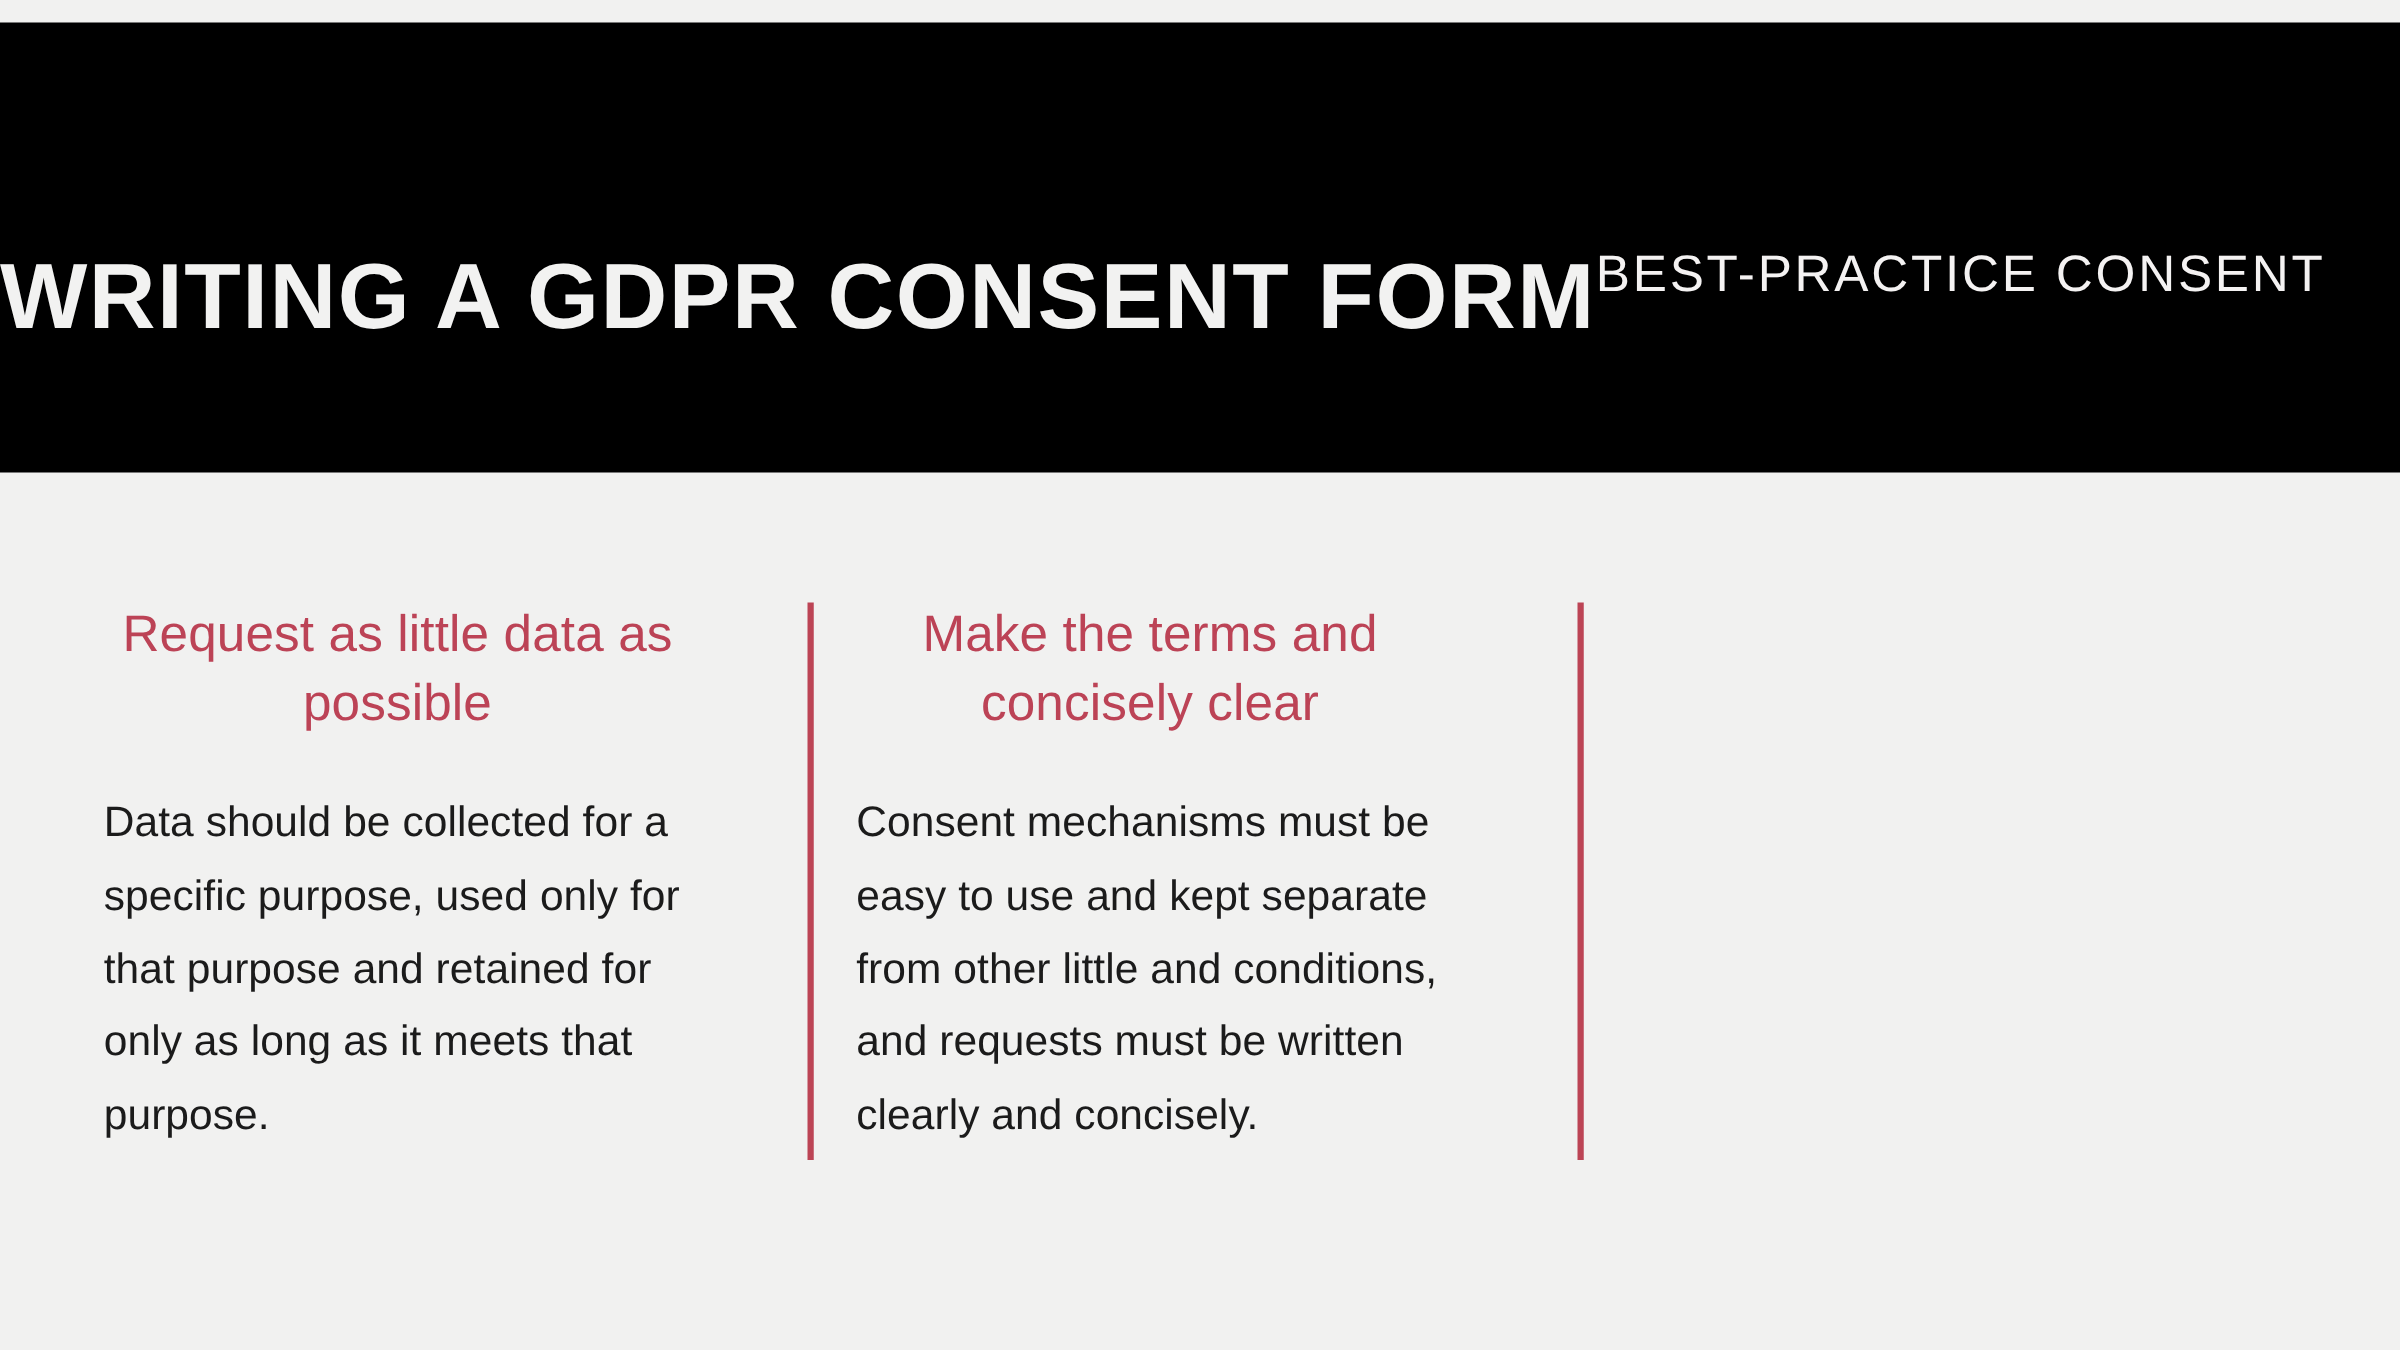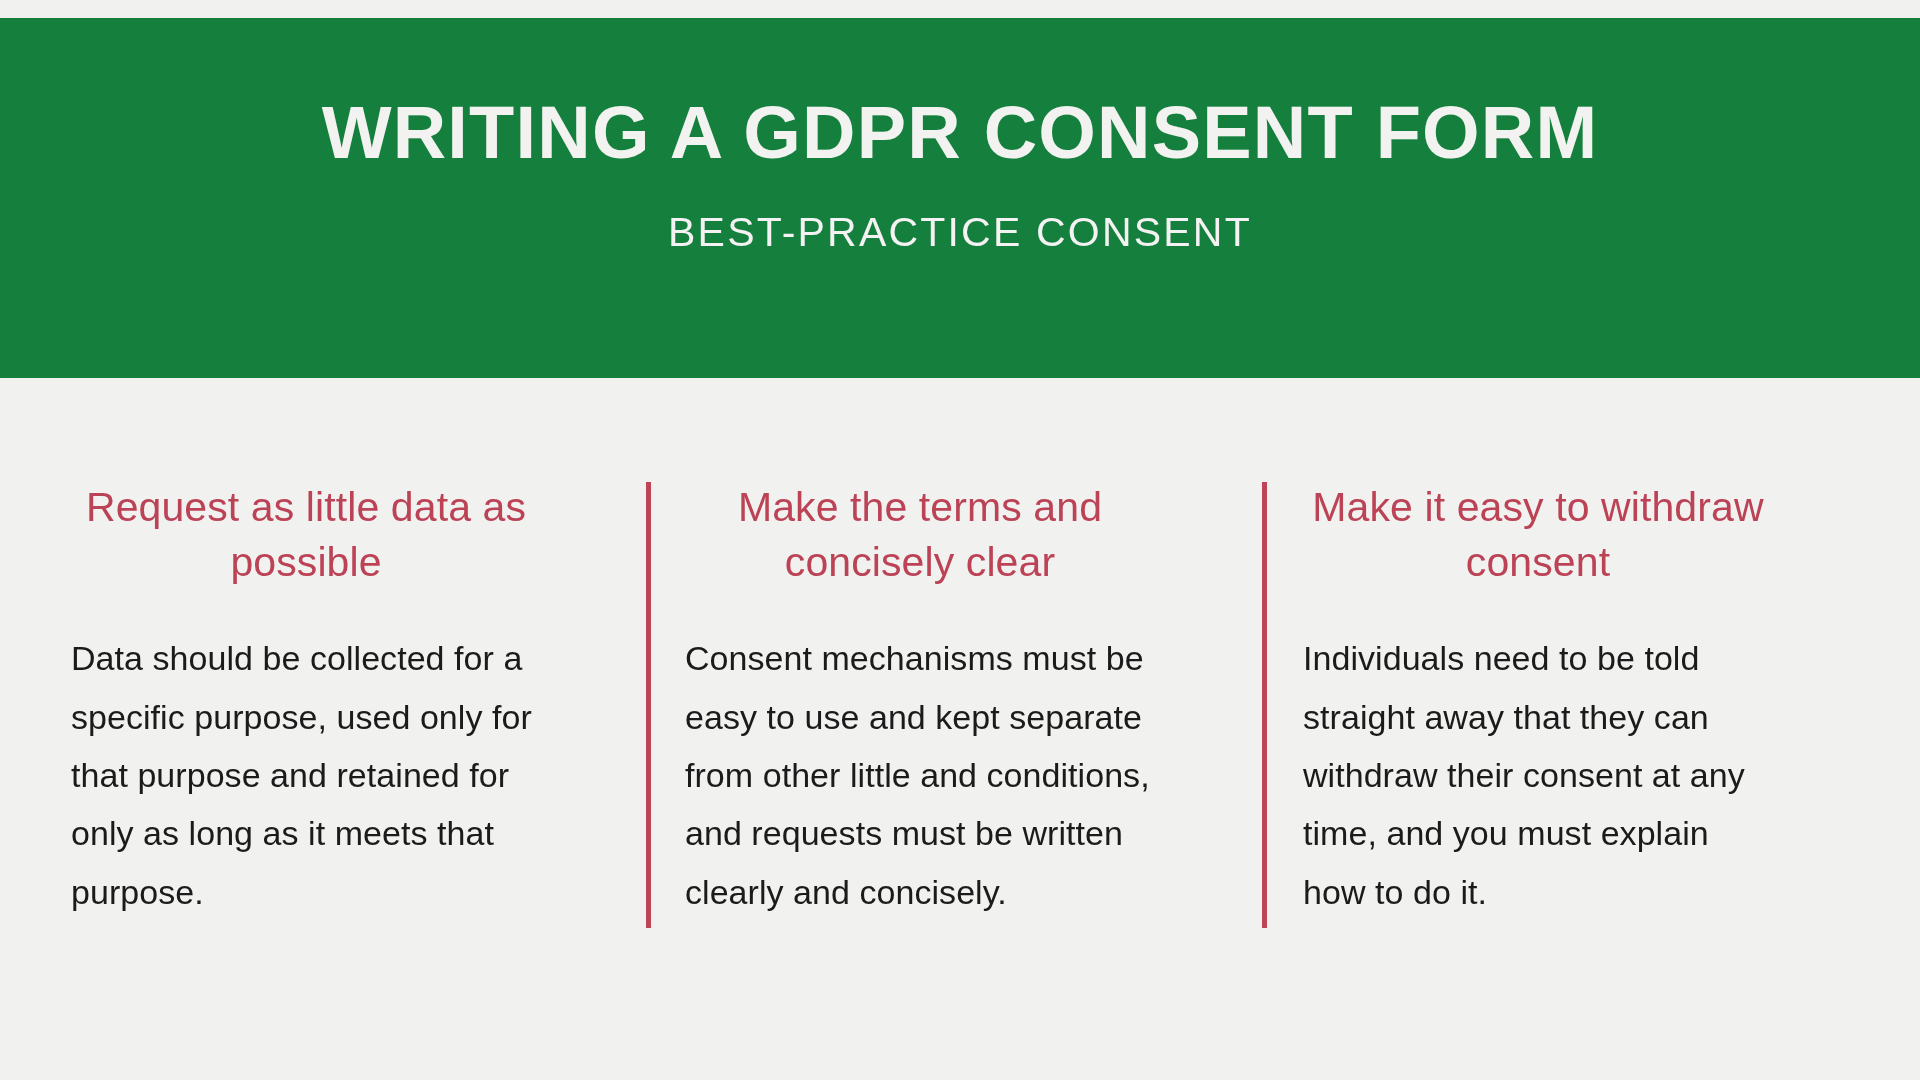--- a/index.html
+++ b/index.html
@@ -23,23 +23,23 @@
     background: #f1f1f0;
   }
 
   
   .header-band {
     position: absolute;
     left: 0;
     top: 18px;
     width: 1920px;
     height: 360px;
-    background: #15803d;
+    background: #000000;
     display: flex;
-    flex-direction: column;
+    flex-direction: row;
     align-items: center;
     justify-content: flex-start;
   }
 
   .poster-title {
     margin-top: 78px;
     color: #f2f2f1;
     font-family: "Liberation Sans", sans-serif;
     font-size: 74px;
     font-weight: 700;
@@ -72,21 +72,21 @@
 
   .column {
     position: absolute;
     top: 0;
     width: 496px;
     display: flex;
     flex-direction: column;
     align-items: center;
   }
 
-  .col-1 { left: 58px; }
+  .col-1 { left: 70px; }
   .col-2 { left: 672px; }
   .col-3 { left: 1290px; }
 
   .col-heading {
     margin-top: 102px;
     color: #bc4356;
     font-family: "Liberation Sans", sans-serif;
     font-size: 41px;
     font-weight: 300;
     line-height: 1.33;
@@ -137,20 +137,16 @@
 
     <div class="divider divider-1"></div>
 
     <div class="column col-2">
       <div class="col-heading">Make the terms and concisely clear</div>
       <div class="col-body">Consent mechanisms must be easy to use and kept separate from other little and conditions, and requests must be written clearly and concisely.</div>
     </div>
 
     <div class="divider divider-2"></div>
 
-    <div class="column col-3">
-      <div class="col-heading">Make it easy to withdraw consent</div>
-      <div class="col-body">Individuals need to be told straight away that they can withdraw their consent at any time, and you must explain how to do it.</div>
-    </div>
 
   </div>
 
 </div>
 
 </body></html>

